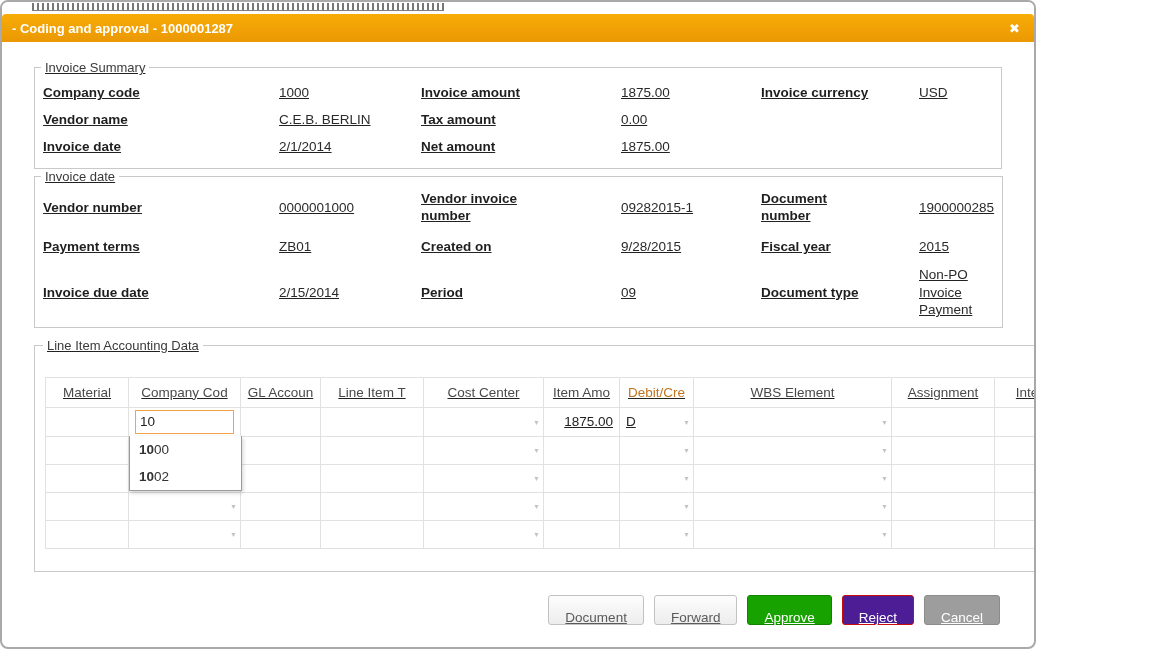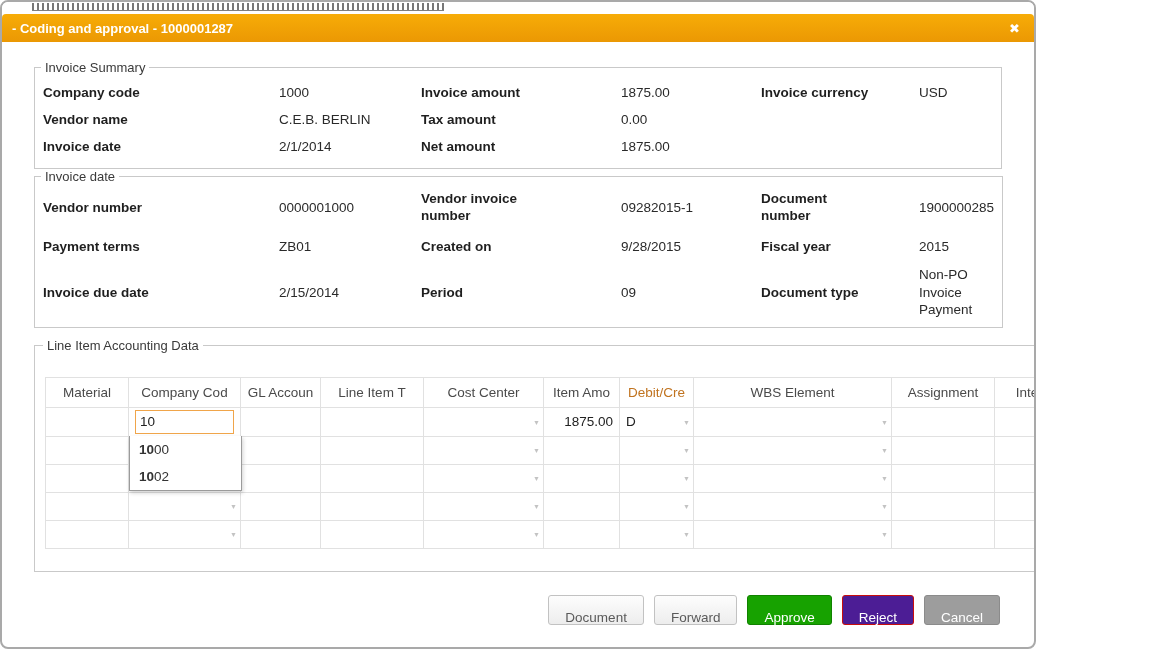--- a/index.html
+++ b/index.html
@@ -39,21 +39,21 @@
     align-items: center;
     padding: 0 14px 0 10px;
     color: #fff;
   }
   .titlebar .title { flex: 1; font-weight: bold; font-size: 13px; }
   .close-btn {
     font-size: 13px; font-weight: bold; color: #fff;
     cursor: pointer; line-height: 1;
   }
   
-  .dlg-body { padding: 18px 32px 0 32px; }
+  .dlg-body { padding: 18px 32px 0 32px; text-decoration: underline; }
   fieldset {
     border: 1px solid #c9c9c9;
     padding: 4px 8px 8px 8px;
     background: #fff;
   }
   legend { font-size: 13px; color: #3a3a3a; padding: 0 4px; margin-left: -2px; }
   .fgrid {
     display: grid;
     grid-template-columns: 236px 142px 200px 140px 158px auto;
   }
@@ -149,20 +149,21 @@
     min-width: 70px;
     height: 27px;
     padding: 14px 16px;
     font-family: inherit;
     font-size: 13.5px;
     border: 1px solid #c2c2c2;
     border-radius: 3px;
     background: linear-gradient(#fdfdfd, #ededed);
     color: #5a5a5a;
     cursor: pointer;
+    text-decoration: underline;
   }
   .btn.approve { background: #17a200; border-color: #118200; color: #fff; }
   .btn.reject  { background: #4c1d95; border-color: #c80d0d; color: #fff; }
   .btn.cancel  { background: #9d9d9d; border-color: #8b8b8b; color: #fff; }
 </style>
 </head>
 <body>
 
 <div class="window">
 

